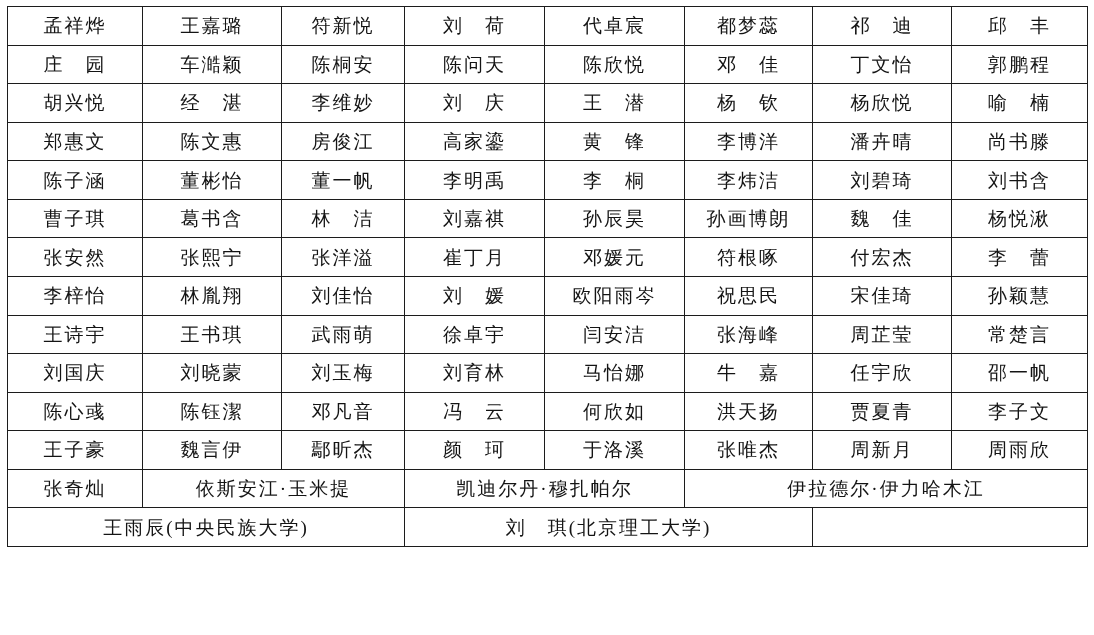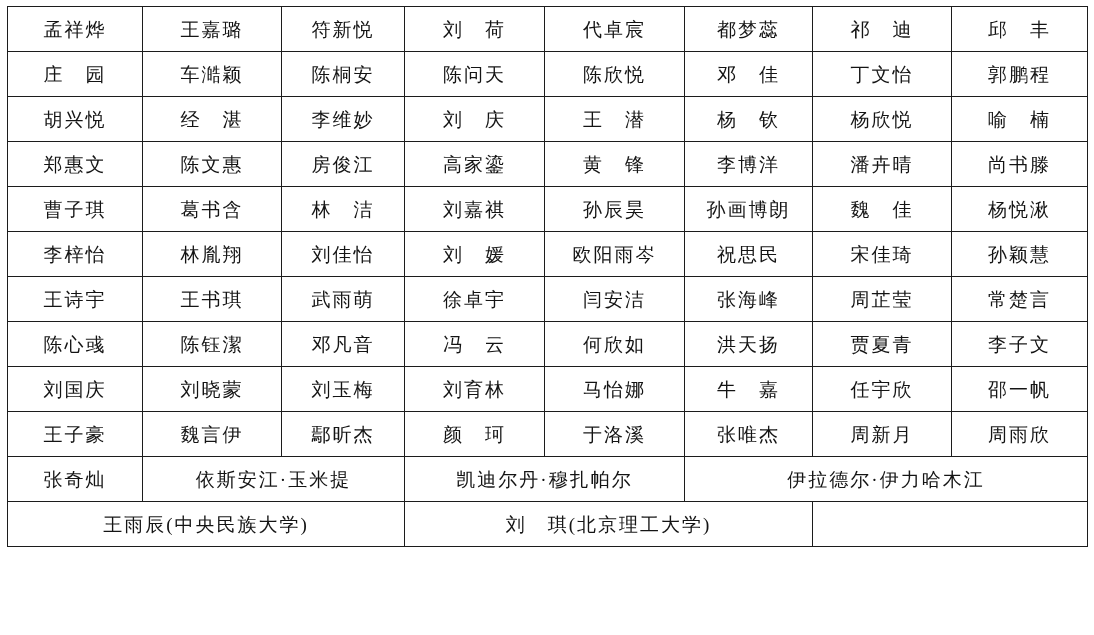--- a/index.html
+++ b/index.html
@@ -83,28 +83,48 @@
         <td colspan="1">郑惠文</td>
         <td colspan="1">陈文惠</td>
         <td colspan="1">房俊江</td>
         <td colspan="1">高家鎏</td>
         <td colspan="1">黄　锋</td>
         <td colspan="1">李博洋</td>
         <td colspan="1">潘卉晴</td>
         <td colspan="1">尚书滕</td>
       </tr>
       <tr>
+        <td colspan="1">陈子涵</td>
+        <td colspan="1">董彬怡</td>
+        <td colspan="1">董一帆</td>
+        <td colspan="1">李明禹</td>
+        <td colspan="1">李　桐</td>
+        <td colspan="1">李炜洁</td>
+        <td colspan="1">刘碧琦</td>
+        <td colspan="1">刘书含</td>
+      </tr>
+      <tr>
         <td colspan="1">曹子琪</td>
         <td colspan="1">葛书含</td>
         <td colspan="1">林　洁</td>
         <td colspan="1">刘嘉祺</td>
         <td colspan="1">孙辰昊</td>
         <td colspan="1">孙画博朗</td>
         <td colspan="1">魏　佳</td>
         <td colspan="1">杨悦湫</td>
+      </tr>
+      <tr>
+        <td colspan="1">张安然</td>
+        <td colspan="1">张熙宁</td>
+        <td colspan="1">张洋溢</td>
+        <td colspan="1">崔丁月</td>
+        <td colspan="1">邓媛元</td>
+        <td colspan="1">符根啄</td>
+        <td colspan="1">付宏杰</td>
+        <td colspan="1">李　蕾</td>
       </tr>
       <tr>
         <td colspan="1">李梓怡</td>
         <td colspan="1">林胤翔</td>
         <td colspan="1">刘佳怡</td>
         <td colspan="1">刘　媛</td>
         <td colspan="1">欧阳雨岑</td>
         <td colspan="1">祝思民</td>
         <td colspan="1">宋佳琦</td>
         <td colspan="1">孙颖慧</td>
@@ -113,38 +133,38 @@
         <td colspan="1">王诗宇</td>
         <td colspan="1">王书琪</td>
         <td colspan="1">武雨萌</td>
         <td colspan="1">徐卓宇</td>
         <td colspan="1">闫安洁</td>
         <td colspan="1">张海峰</td>
         <td colspan="1">周芷莹</td>
         <td colspan="1">常楚言</td>
       </tr>
       <tr>
+        <td colspan="1">刘国庆</td>
+        <td colspan="1">刘晓蒙</td>
+        <td colspan="1">刘玉梅</td>
+        <td colspan="1">刘育林</td>
+        <td colspan="1">马怡娜</td>
+        <td colspan="1">牛　嘉</td>
+        <td colspan="1">任宇欣</td>
+        <td colspan="1">邵一帆</td>
+      </tr>
+      <tr>
         <td colspan="1">陈心彧</td>
         <td colspan="1">陈钰潔</td>
         <td colspan="1">邓凡音</td>
         <td colspan="1">冯　云</td>
         <td colspan="1">何欣如</td>
         <td colspan="1">洪天扬</td>
         <td colspan="1">贾夏青</td>
         <td colspan="1">李子文</td>
-      </tr>
-      <tr>
-        <td colspan="1">刘国庆</td>
-        <td colspan="1">刘晓蒙</td>
-        <td colspan="1">刘玉梅</td>
-        <td colspan="1">刘育林</td>
-        <td colspan="1">马怡娜</td>
-        <td colspan="1">牛　嘉</td>
-        <td colspan="1">任宇欣</td>
-        <td colspan="1">邵一帆</td>
       </tr>
       <tr>
         <td colspan="1">王子豪</td>
         <td colspan="1">魏言伊</td>
         <td colspan="1">鄢昕杰</td>
         <td colspan="1">颜　珂</td>
         <td colspan="1">于洛溪</td>
         <td colspan="1">张唯杰</td>
         <td colspan="1">周新月</td>
         <td colspan="1">周雨欣</td>

